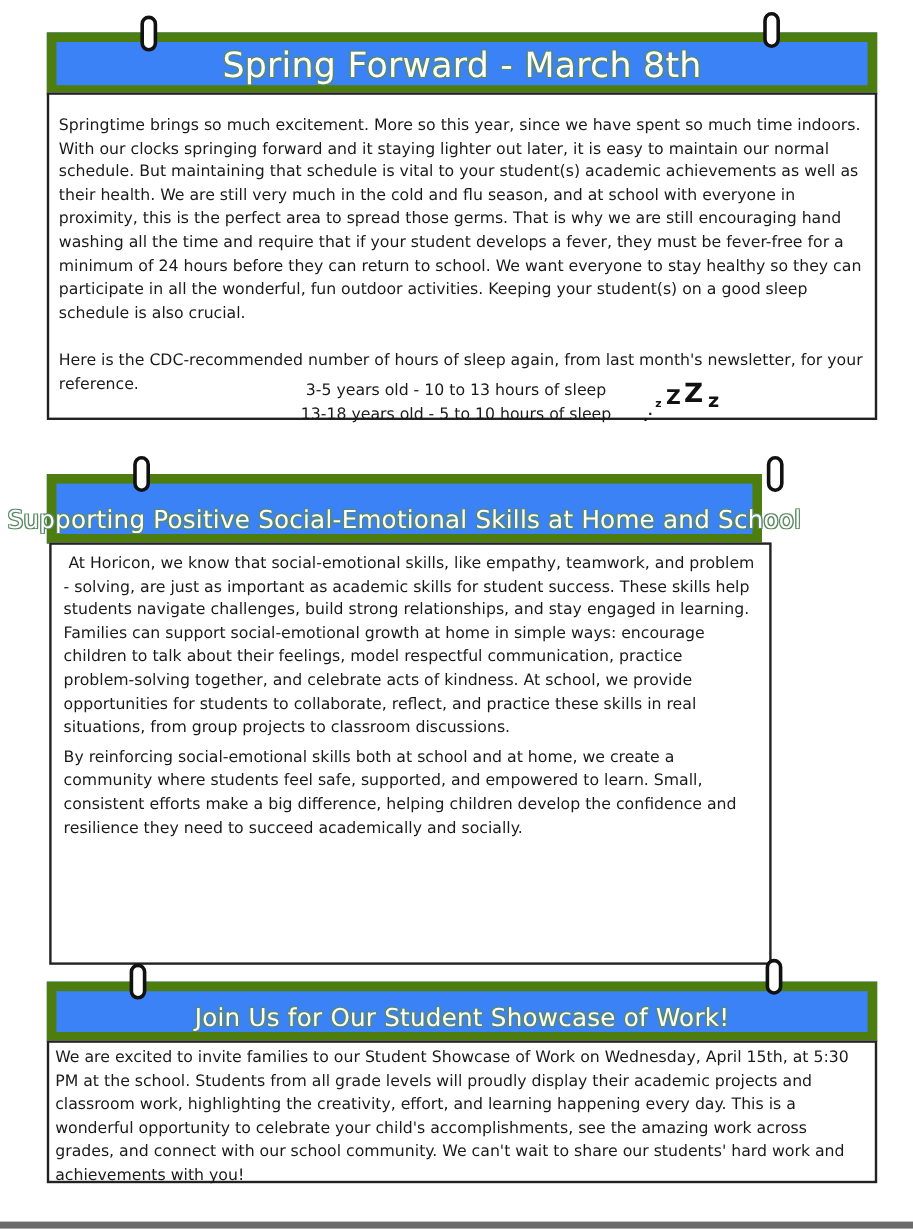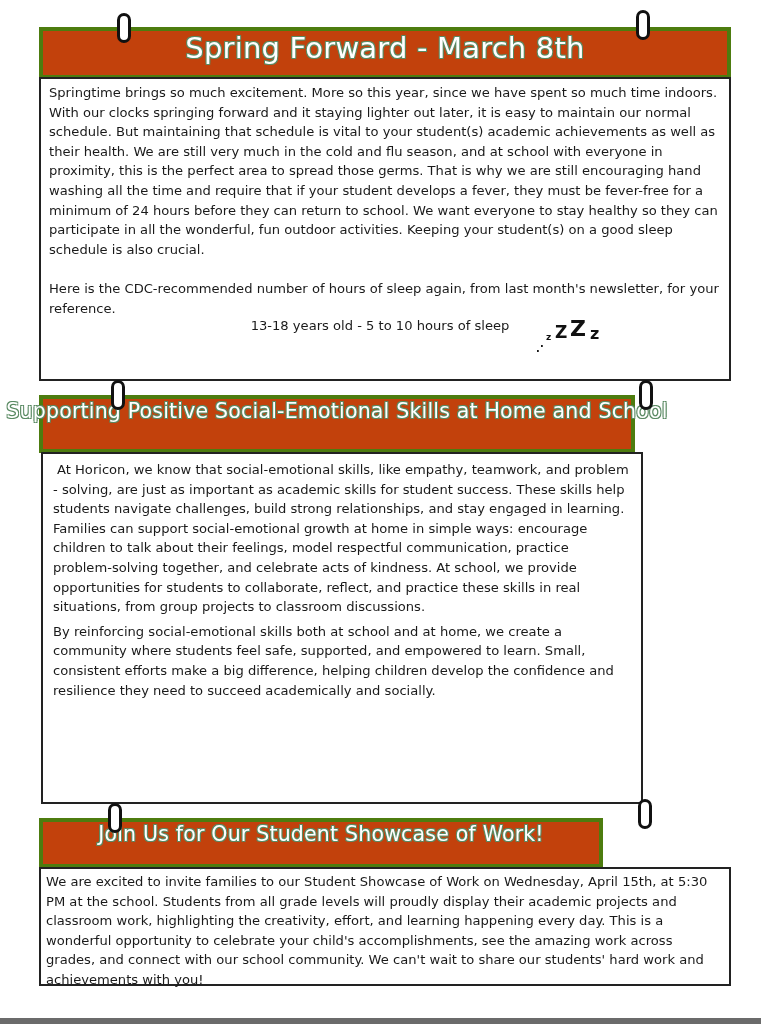--- a/index.html
+++ b/index.html
@@ -1,22 +1,22 @@
 <!DOCTYPE html>
 <html><head>
 <meta charset="utf-8">
 <style>
   html, body { margin: 0; padding: 0; }
   body {
     width: 761px; height: 1024px; background: #ffffff; position: relative;
     overflow: hidden; font-family: "DejaVu Sans", sans-serif; color: #1a1a1a;
   }
   .header {
-    position: absolute; background: #c2410c; border: 4px solid #4d7c0f;
-    box-sizing: border-box; display: flex; align-items: flex-start; justify-content: center;
+    position: absolute; background: #3b82f6; border: 8px solid #4d7c0f;
+    box-sizing: border-box; display: flex; align-items: flex-end; justify-content: center;
   }
   .header h1, .header h2 {
     margin: 0; color: #ffffff; font-weight: normal;
     font-family: "DejaVu Sans", sans-serif;
     text-shadow: -1px -1px 0 #5a8a63, 1px -1px 0 #5a8a63, -1px 1px 0 #5a8a63, 1px 1px 0 #5a8a63;
     letter-spacing: 0.2px; white-space: nowrap;
   }
   .box {
     position: absolute; background: #fff; border: 2px solid #222; box-sizing: border-box;
     font-size: 13.1px; line-height: 19.6px; color: #1a1a1a;
@@ -31,25 +31,26 @@
   .bottom-rule { position: absolute; left: 0; top: 1018px; width: 761px; height: 6px; background: #6b6b6b; }
 </style>
 </head>
 <body>
 
 <div class="header" style="left:39px; top:27px; width:692px; height:52px;">
   <h1 style="font-size:29px;">Spring Forward - March 8th</h1>
 </div>
 <div class="ring" style="left:117px; top:13px;"></div>
 <div class="ring" style="left:636px; top:10px;"></div>
-<div class="box" style="left:39px; top:77px; width:692px; height:304px; padding:4px 8px 0 8px;">
+<div class="box" style="left:39px; top:77px; width:692px; height:273px; padding:16px 8px 0 8px;">
   <p>Springtime brings so much excitement. More so this year, since we have spent so much time indoors. With our clocks springing forward and it staying lighter out later, it is easy to maintain our normal schedule. But maintaining that schedule is vital to your student(s) academic achievements as well as their health. We are still very much in the cold and flu season, and at school with everyone in proximity, this is the perfect area to spread those germs. That is why we are still encouraging hand washing all the time and require that if your student develops a fever, they must be fever-free for a minimum of 24 hours before they can return to school. We want everyone to stay healthy so they can participate in all the wonderful, fun outdoor activities. Keeping your student(s) on a good sleep schedule is also crucial.</p>
   <p style="margin-top:19.6px;">Here is the CDC-recommended number of hours of sleep again, from last month's newsletter, for your reference.</p>
 </div>
 <div class="sleep-list" style="left:230px; top:316px; width:300px;">
+  <div>3-5 years old - 10 to 13 hours of sleep</div>
   <div>13-18 years old - 5 to 10 hours of sleep</div>
 </div>
 <div style="position:absolute; left:536px; top:316px; width:80px; height:44px;">
   <span class="zzz" style="left:0; top:27px; font-size:10px;">.</span>
   <span class="zzz" style="left:4px; top:22px; font-size:10px;">.</span>
   <span class="zzz" style="left:10px; top:16px; font-size:9px;">z</span>
   <span class="zzz" style="left:19px; top:6px; font-size:17px;">Z</span>
   <span class="zzz" style="left:34px; top:0px; font-size:22px;">Z</span>
   <span class="zzz" style="left:54px; top:8px; font-size:16px;">z</span>
 </div>
@@ -57,21 +58,21 @@
 <div class="header" style="left:39px; top:395px; width:596px; height:58px;">
   <h2 style="font-size:20.5px;">Supporting Positive Social-Emotional Skills at Home and School</h2>
 </div>
 <div class="ring" style="left:111px; top:380px;"></div>
 <div class="ring" style="left:639px; top:380px;"></div>
 <div class="box" style="left:41px; top:452px; width:602px; height:352px; padding:6px 10px 0 10px;">
   <p style="text-indent:4px;">At Horicon, we know that social-emotional skills, like empathy, teamwork, and problem - solving, are just as important as academic skills for student success. These skills help students navigate challenges, build strong relationships, and stay engaged in learning. Families can support social-emotional growth at home in simple ways: encourage children to talk about their feelings, model respectful communication, practice problem-solving together, and celebrate acts of kindness. At school, we provide opportunities for students to collaborate, reflect, and practice these skills in real situations, from group projects to classroom discussions.</p>
   <p style="margin-top:5px;">By reinforcing social-emotional skills both at school and at home, we create a community where students feel safe, supported, and empowered to learn. Small, consistent efforts make a big difference, helping children develop the confidence and resilience they need to succeed academically and socially.</p>
 </div>
 
-<div class="header" style="left:39px; top:818px; width:564px; height:50px;">
+<div class="header" style="left:39px; top:818px; width:692px; height:50px;">
   <h2 style="font-size:20.5px;">Join Us for Our Student Showcase of Work!</h2>
 </div>
 <div class="ring" style="left:108px; top:803px;"></div>
 <div class="ring" style="left:638px; top:799px;"></div>
 <div class="box" style="left:39px; top:867px; width:692px; height:119px; padding:3px 5px 0 5px;">
   <p>We are excited to invite families to our Student Showcase of Work on Wednesday, April 15th, at 5:30 PM at the school. Students from all grade levels will proudly display their academic projects and classroom work, highlighting the creativity, effort, and learning happening every day. This is a wonderful opportunity to celebrate your child's accomplishments, see the amazing work across grades, and connect with our school community. We can't wait to share our students' hard work and achievements with you!</p>
 </div>
 
 <div class="bottom-rule"></div>
 

